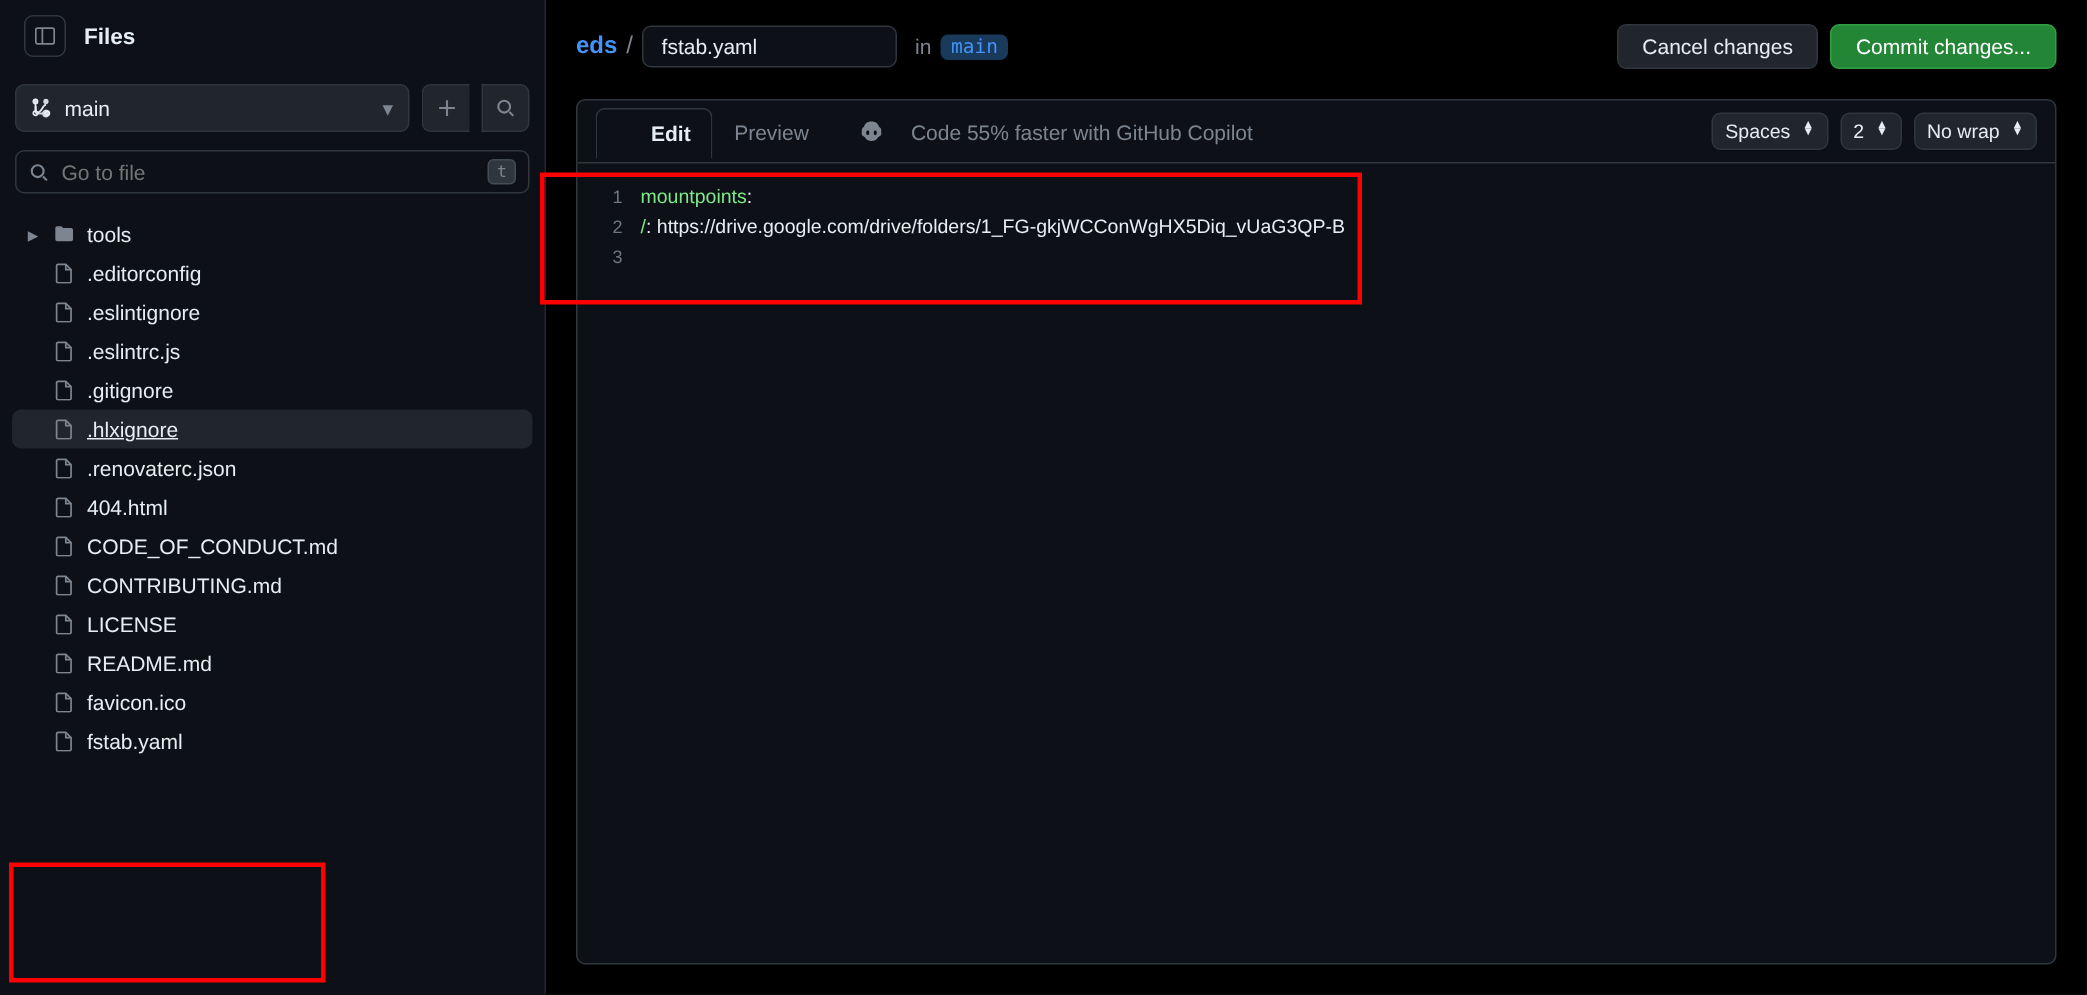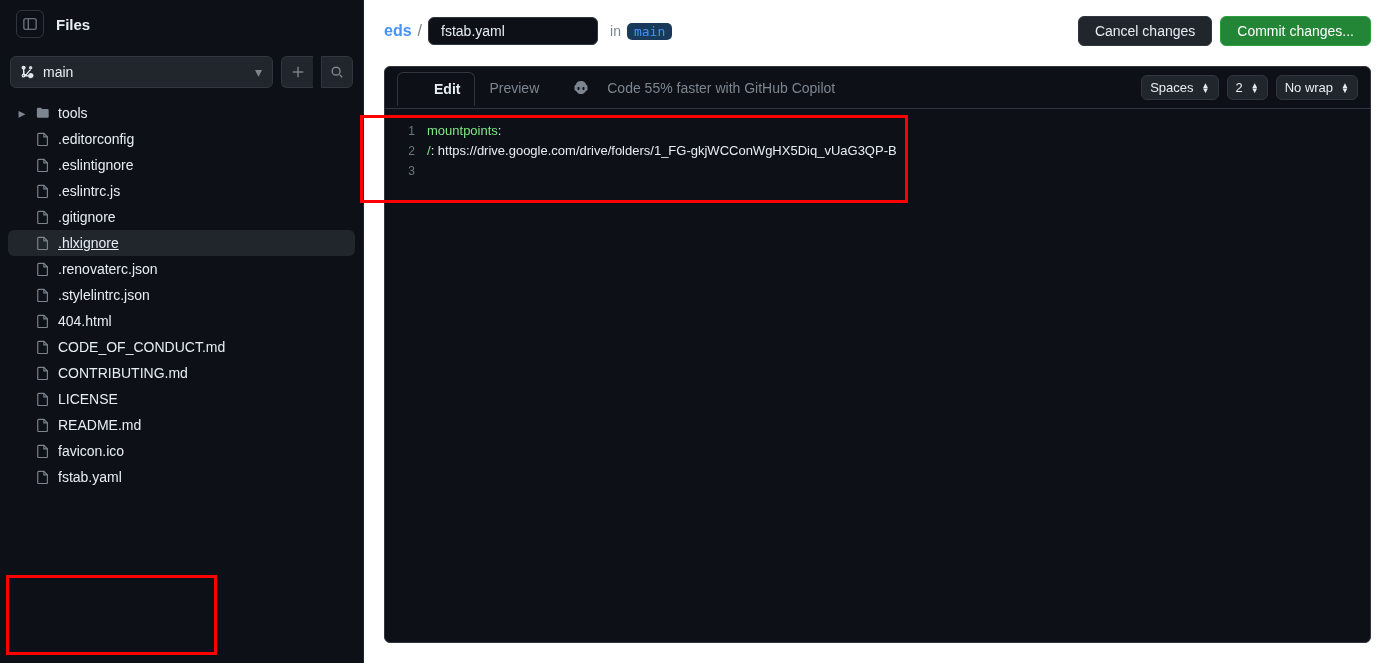--- a/index.html
+++ b/index.html
@@ -22,39 +22,39 @@
 .kbd { background: #30363d; border: 1px solid #444c56; border-radius: 4px; padding: 1px 5px; font-size: 11px; color: #7d8590; font-family: monospace; }
 .file-tree { flex: 1; overflow-y: auto; padding: 4px 8px; position: relative; }
 .file-tree::-webkit-scrollbar { width: 10px; }
 .file-tree::-webkit-scrollbar-track { background: #0d1117; }
 .file-tree::-webkit-scrollbar-thumb { background: #30363d; border-radius: 5px; }
 .tree-row { display: flex; align-items: center; gap: 8px; padding: 5px 8px; border-radius: 6px; font-size: 14px; cursor: pointer; color: #e6edf3; }
 .tree-row.active { background: #21262d; text-decoration: underline; }
 .tree-row .chev { width: 12px; color: #7d8590; display: flex; justify-content: center;}
 .tree-row.file .chev { visibility: hidden; }
 .redbox-side { position: absolute; border: 3px solid red; left: 6px; width: 211px; top: 575px; height: 80px; pointer-events:none; }
-.main { flex: 1; display: flex; flex-direction: column; background: #ffffff; }
+.main { flex: 1; display: flex; flex-direction: column; background: #000000; }
 .main-header { display: flex; align-items: center; padding: 16px 20px 20px; gap: 10px; }
 .breadcrumb { display: flex; align-items: center; gap: 6px; font-size: 16px; }
 .breadcrumb .repo { color: #4493f8; font-weight: 600; }
 .breadcrumb .sep { color: #7d8590; }
 .filename-input { background: #0d1117; border: 1px solid #30363d; border-radius: 6px; padding: 5px 12px; font-size: 14px; color: #e6edf3; width: 170px; }
 .in-text { color: #7d8590; font-size: 14px; margin-left: 6px; }
 .branch-badge { background: #1a3a5c; color: #4493f8; border-radius: 5px; padding: 1px 7px; font-size: 13px; font-family: monospace; }
 .header-actions { margin-left: auto; display: flex; gap: 8px; }
 .btn { padding: 6px 16px; font-size: 14px; font-weight: 500; border-radius: 6px; border: 1px solid; cursor: pointer; }
 .btn.cancel { background: #21262d; border-color: #30363d; color: #e6edf3; margin-left: 16px; }
 .btn.commit { background: #238636; border-color: #2ea043; color: #fff; }
 .editor-wrap { margin: 0 20px 20px; border: 1px solid #30363d; border-radius: 6px; flex: 1; display: flex; flex-direction: column; background: #0d1117; overflow:hidden; }
 .editor-tabs { display: flex; align-items: center; border-bottom: 1px solid #30363d; padding: 0 12px; height: 42px; }
 .tab { padding: 8px 14px; font-size: 14px; color: #7d8590; cursor: pointer; border-radius: 6px 6px 0 0; }
 .tab.active { background: #0d1117; border: 1px solid #30363d; border-bottom: 1px solid #0d1117; position: relative; top: 1px; color: #e6edf3; font-weight: 600; padding-left: 36px; }
 .copilot-link { margin-left: 20px; display: flex; align-items: center; gap: 18px; font-size: 14px; color: #7d8590; cursor: pointer; }
 .editor-opts { margin-left: auto; display: flex; gap: 8px; }
-.opt-select { background: #21262d; border: 1px solid #30363d; border-radius: 6px; padding: 4px 8px; font-size: 13px; color: #e6edf3; display: flex; align-items: center; gap: 8px; cursor: pointer; }
+.opt-select { background: #21262d; border: 1px solid #30363d; border-radius: 6px; padding: 4px 8px; font-size: 13px; color: #e6edf3; display: flex; gap: 8px; cursor: pointer; }
 .lnarrows { display:flex; flex-direction: column; line-height: 5px; font-size: 8px;}
 .editor-body { flex: 1; display: flex; position: relative; padding-top: 12px; }
 .gutter { width: 42px; text-align: right; padding-right: 12px; color: #6e7681; font-size: 12px; font-family: Consolas, monospace; line-height: 20px; user-select:none; }
 .code { flex: 1; font-family: Consolas, monospace; font-size: 13px; line-height: 20px; color: #e6edf3; }
 .code .key { color: #7ee787; }
 .code .punct { color: #e6edf3; }
 .redbox-code { position: absolute; border: 3px solid red; left: 360px; top: 115px; width: 548px; height: 88px; pointer-events:none; }
 svg { display:block; }
 </style>
 </head>
@@ -92,20 +92,32 @@
             <line x1="2" y1="8" x2="14" y2="8"></line>
           </svg>
       </button>
       <button class="icon-btn right">
         <svg width="14" height="14" viewBox="0 0 16 16" fill="none" stroke="currentColor" stroke-width="1.6">
             <circle cx="7" cy="7" r="4.5"></circle>
             <line x1="11" y1="11" x2="14" y2="14"></line>
           </svg>
       </button>
     </div>
+    <div class="search-row">
+      <div class="search-wrap">
+        <span>
+          <svg width="14" height="14" viewBox="0 0 16 16" fill="none" stroke="#7d8590" stroke-width="1.6">
+              <circle cx="7" cy="7" r="4.5"></circle>
+              <line x1="11" y1="11" x2="14" y2="14"></line>
+            </svg>
+        </span>
+        <input class="search-input" placeholder="Go to file" style="">
+        <span class="kbd">t</span>
+      </div>
+    </div>
     <div class="file-tree" id="file-tree">
         <div class="tree-row ">
           <span class="chev">▸</span>
           <span>
             <svg width="14" height="14" viewBox="0 0 16 16" fill="#7d8590">
               <path d="M1 3.5A1.5 1.5 0 0 1 2.5 2h3l1.5 1.5h6A1.5 1.5 0 0 1 14.5 5v7A1.5 1.5 0 0 1 13 13.5H2.5A1.5 1.5 0 0 1 1 12z"></path>
             </svg>
           </span>
           <span>tools</span>
         </div>
@@ -161,30 +173,20 @@
         </div>
         <div class="tree-row file">
           <span class="chev"></span>
           <span>
             <svg width="14" height="14" viewBox="0 0 16 16" fill="none" stroke="#7d8590" stroke-width="1.3">
               <path d="M3 1.5h6l4 4v9a1 1 0 0 1-1 1H3a1 1 0 0 1-1-1v-12a1 1 0 0 1 1-1z"></path>
               <path d="M9 1.5v4h4"></path>
             </svg>
           </span>
           <span>.renovaterc.json</span>
-        </div>
-        <div class="tree-row file">
-          <span class="chev"></span>
-          <span>
-            <svg width="14" height="14" viewBox="0 0 16 16" fill="none" stroke="#7d8590" stroke-width="1.3">
-              <path d="M3 1.5h6l4 4v9a1 1 0 0 1-1 1H3a1 1 0 0 1-1-1v-12a1 1 0 0 1 1-1z"></path>
-              <path d="M9 1.5v4h4"></path>
-            </svg>
-          </span>
-          <span>.stylelintrc.json</span>
         </div>
         <div class="tree-row file">
           <span class="chev"></span>
           <span>
             <svg width="14" height="14" viewBox="0 0 16 16" fill="none" stroke="#7d8590" stroke-width="1.3">
               <path d="M3 1.5h6l4 4v9a1 1 0 0 1-1 1H3a1 1 0 0 1-1-1v-12a1 1 0 0 1 1-1z"></path>
               <path d="M9 1.5v4h4"></path>
             </svg>
           </span>
           <span>404.html</span>

